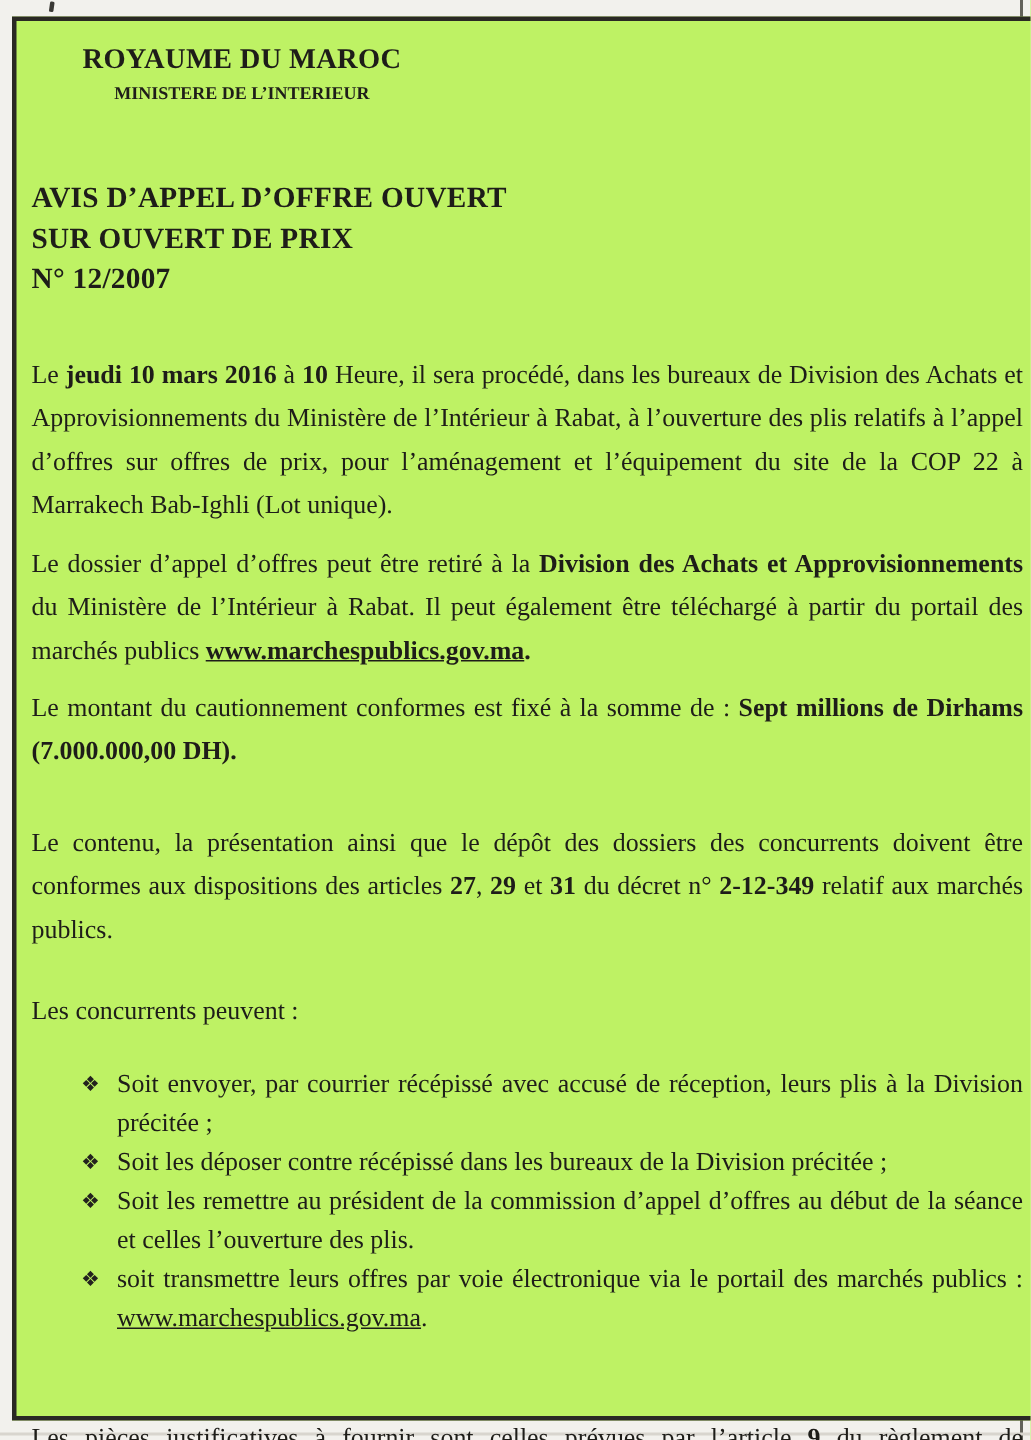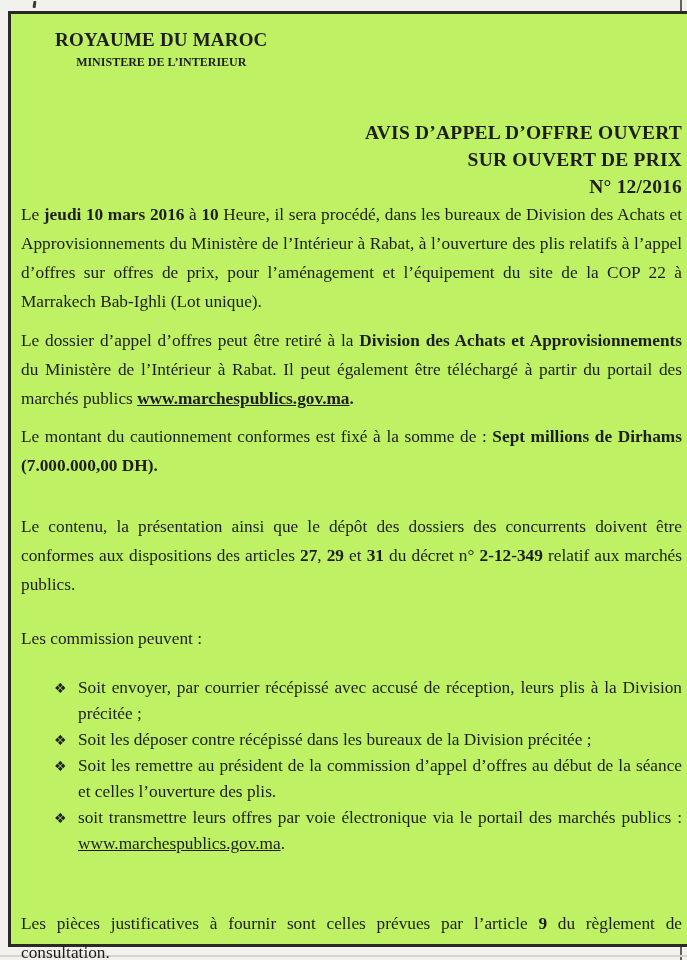--- a/index.html
+++ b/index.html
@@ -20,25 +20,25 @@
   .frame { position:absolute; left:8px; top:11px; width:657px; height:930px;
            border:3px solid #2a2924; background:#bef264;padding-left:28px; }
   .content { position:absolute; left:0; top:0; right:0; bottom:0;
              padding:14px 14px 0 10px; box-sizing:border-box; }
 
   .letterhead { margin-left:34px; display:inline-block; text-align:center;
                 font-weight:700; line-height:23px; white-space:nowrap; }
   .letterhead .l1 { font-size:19px; letter-spacing:0.2px; }
   .letterhead .l2 { font-size:12px; }
 
-  .notice-title { text-align:right; font-weight:700; font-size:19.5px;
+  .notice-title { text-align:left; font-weight:700; font-size:19.5px;
                   line-height:27px; margin-top:45px; letter-spacing:0.2px; }
 
   .para { font-size:17.3px; line-height:29px; text-align:justify; margin:0; }
-  .mt-p1 { }
+  .mt-p1 { margin-top:35px; }
   .mt-p2 { margin-top:10px; }
   .mt-p3 { margin-top:9px; }
   .mt-p4 { margin-top:32px; }
   .intro { margin-top:25px; text-align:left; }
 
   ul.bullets { list-style:none; margin:22px 0 0 0; padding:0 0 0 33px; }
   ul.bullets li { display:flex; font-size:17.3px; line-height:26px; margin:0; }
   .marker { flex:0 0 24px; font-family:"DejaVu Sans",sans-serif;
             font-size:14px; line-height:26px; color:#23221e; }
   .li-text { flex:1; text-align:justify; }
@@ -59,29 +59,29 @@
   <div class="content">
 
     <div class="letterhead">
       <div class="l1">ROYAUME DU MAROC</div>
       <div class="l2">MINISTERE DE L’INTERIEUR</div>
     </div>
 
     <div class="notice-title">
       <div>AVIS D’APPEL D’OFFRE OUVERT</div>
       <div>SUR OUVERT DE PRIX</div>
-      <div>N° 12/2016</div>
+      <div>N° 12/2007</div>
     </div>
 
     <p class="para mt-p1"><span>Le </span><span style="font-weight: 700;">jeudi 10 mars 2016</span><span> à </span><span style="font-weight: 700;">10</span><span> Heure, il sera procédé, dans les bureaux de Division des Achats et Approvisionnements du Ministère de l’Intérieur à Rabat, à l’ouverture des plis relatifs à l’appel d’offres sur offres de prix, pour l’aménagement et l’équipement du site de la COP 22 à Marrakech Bab-Ighli (Lot unique).</span></p>
     <p class="para mt-p2"><span>Le dossier d’appel d’offres peut être retiré à la </span><span style="font-weight: 700;">Division des Achats et Approvisionnements</span><span> du Ministère de l’Intérieur à Rabat. Il peut également être téléchargé à partir du portail des marchés publics </span><span style="font-weight: 700; text-decoration: underline;">www.marchespublics.gov.ma</span><span style="font-weight: 700;">.</span></p>
     <p class="para mt-p3"><span>Le montant du cautionnement conformes est fixé à la somme de : </span><span style="font-weight: 700;">Sept millions de Dirhams (7.000.000,00 DH).</span></p>
     <p class="para mt-p4"><span>Le contenu, la présentation ainsi que le dépôt des dossiers des concurrents doivent être conformes aux dispositions des articles </span><span style="font-weight: 700;">27</span><span>, </span><span style="font-weight: 700;">29</span><span> et </span><span style="font-weight: 700;">31</span><span> du décret n° </span><span style="font-weight: 700;">2-12-349</span><span> relatif aux marchés publics.</span></p>
 
-    <p class="para intro">Les commission peuvent :</p>
+    <p class="para intro">Les concurrents peuvent :</p>
 
     <ul class="bullets">
       <li>
         <span class="marker">❖</span>
         <span class="li-text"><span>Soit envoyer, par courrier récépissé avec accusé de réception, leurs plis à la Division précitée ;</span></span>
       </li>
       <li>
         <span class="marker">❖</span>
         <span class="li-text"><span>Soit les déposer contre récépissé dans les bureaux de la Division précitée ;</span></span>
       </li>

